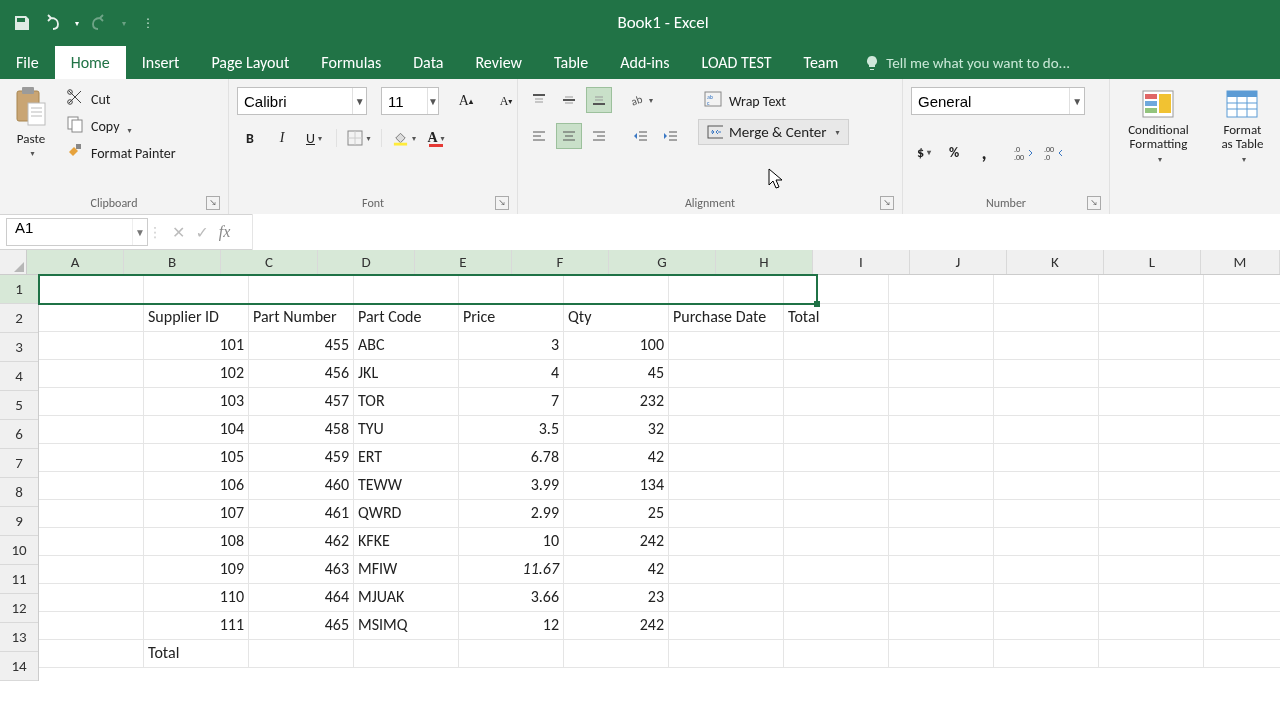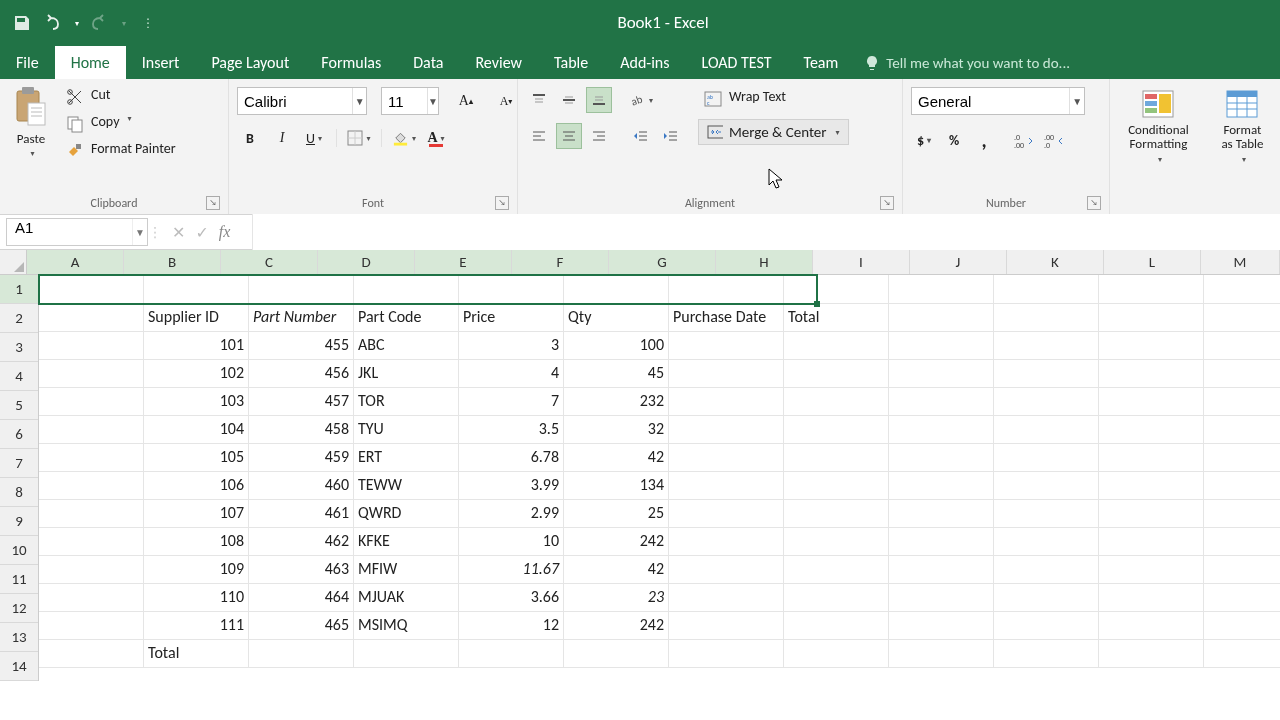--- a/index.html
+++ b/index.html
@@ -15,21 +15,21 @@
   .tab.active{background:#fff;color:#217346}
   .tellme{display:flex;align-items:center;gap:6px;padding:7px 10px;color:#c9e8d7;font-size:15px}
   .ribbon{background:#f3f3f3;height:135px;border-bottom:1px solid #d4d4d4;display:flex}
   .grp{border-right:1px solid #e1e1e1;padding:4px 8px 0 8px;display:flex;flex-direction:column;justify-content:space-between}
   .grp-body{display:flex;align-items:flex-start;gap:6px;flex:1}
   .grp-label{text-align:center;font-size:12px;color:#666;padding:2px 0 4px 0;position:relative}
   .dlg-launch{position:absolute;right:0;bottom:4px;width:12px;height:12px;border:1px solid #aaa;font-size:8px;line-height:10px;text-align:center;color:#666}
   .vstack{display:flex;flex-direction:column;gap:3px}
   .hstack{display:flex;align-items:center;gap:14px}
   .btn-lg{display:flex;flex-direction:column;align-items:center;justify-content:center;padding:2px 6px;font-size:13px;gap:2px}
-  .btn-sm{display:flex;align-items:flex-start;gap:5px;padding:1px 4px;font-size:14px}
+  .btn-sm{display:flex;align-items:flex-end;gap:5px;padding:1px 4px;font-size:14px}
   .combo{display:flex;align-items:center;border:1px solid #c0c0c0;background:#fff;height:26px}
   .combo input{border:none;outline:none;font-size:15px;padding:0 6px;height:24px;width:100%;background:transparent}
   .combo .dd{width:16px;text-align:center;color:#555;font-size:10px;border-left:1px solid #e0e0e0;height:100%;display:flex;align-items:center;justify-content:center}
   .ico{width:22px;height:22px;display:inline-flex;align-items:center;justify-content:center}
   .ico-sm{width:16px;height:16px;display:inline-flex;align-items:center;justify-content:center}
   .sq{width:24px;height:24px;display:flex;align-items:center;justify-content:center;border:1px solid transparent}
   .sq.on{background:#c9e0c9;border-color:#9cc09c}
   .mc{background:#e8e8e8;border:1px solid #d0d0d0;padding:3px 8px;display:flex;align-items:center;gap:6px;font-size:15px}
   .tri{font-size:8px;color:#555;padding-left:3px}
   .fx-bar{height:34px;border-bottom:1px solid #d4d4d4;display:flex;align-items:center;background:#fff}
@@ -304,21 +304,21 @@
             </span>
           <span>Merge &amp; Center</span>
           <span class="tri">▾</span>
         </div>
       </div>
     </div>
     <div class="grp-label"><span>Alignment</span><span class="dlg-launch">↘</span></div>
   </div>
 
   <div class="grp" style="width:190px">
-    <div class="grp-body vstack" style="gap:12px;padding-top:4px">
+    <div class="grp-body vstack" style="gap:24px;padding-top:4px">
       <div class="combo" style="width:172px">
         <input value="General" style="">
         <span class="dd">▼</span>
       </div>
       <div class="hstack" style="gap:4px">
         <span class="sq" style="font-weight:bold">$<span class="tri">▾</span></span>
         <span class="sq" style="font-weight:bold">%</span>
         <span class="sq" style="font-size:20px;font-weight:bold">,</span>
         <span style="width:6px"></span>
         <span class="sq">
@@ -431,21 +431,21 @@
           <div class="cell" style="width: 106px;"></div>
           <div class="cell" style="width: 96px;"></div>
           <div class="cell" style="width: 96px;"></div>
           <div class="cell" style="width: 96px;"></div>
           <div class="cell" style="width: 96px;"></div>
           <div class="cell" style="width: 96px;"></div>
         </div>
         <div class="row">
           <div class="cell" style="width: 96px;"></div>
           <div class="cell" style="width: 96px;">Supplier ID</div>
-          <div class="cell" style="width: 96px; font-style: italic;">Part Number</div>
+          <div class="cell" style="width: 96px;">Part Number</div>
           <div class="cell" style="width: 96px;">Part Code</div>
           <div class="cell" style="width: 96px;">Price</div>
           <div class="cell" style="width: 96px;">Qty</div>
           <div class="cell" style="width: 106px;">Purchase Date</div>
           <div class="cell" style="width: 96px;">Total</div>
           <div class="cell" style="width: 96px;"></div>
           <div class="cell" style="width: 96px;"></div>
           <div class="cell" style="width: 96px;"></div>
           <div class="cell" style="width: 96px;"></div>
         </div>
@@ -574,21 +574,21 @@
           <div class="cell" style="width: 96px;"></div>
           <div class="cell" style="width: 96px;"></div>
           <div class="cell" style="width: 96px;"></div>
         </div>
         <div class="row">
           <div class="cell" style="width: 96px;"></div>
           <div class="cell num" style="width: 96px;">110</div>
           <div class="cell num" style="width: 96px;">464</div>
           <div class="cell" style="width: 96px;">MJUAK</div>
           <div class="cell num" style="width: 96px;">3.66</div>
-          <div class="cell num" style="width: 96px; font-style: italic;">23</div>
+          <div class="cell num" style="width: 96px;">23</div>
           <div class="cell" style="width: 106px;"></div>
           <div class="cell" style="width: 96px;"></div>
           <div class="cell" style="width: 96px;"></div>
           <div class="cell" style="width: 96px;"></div>
           <div class="cell" style="width: 96px;"></div>
           <div class="cell" style="width: 96px;"></div>
         </div>
         <div class="row">
           <div class="cell" style="width: 96px;"></div>
           <div class="cell num" style="width: 96px;">111</div>

